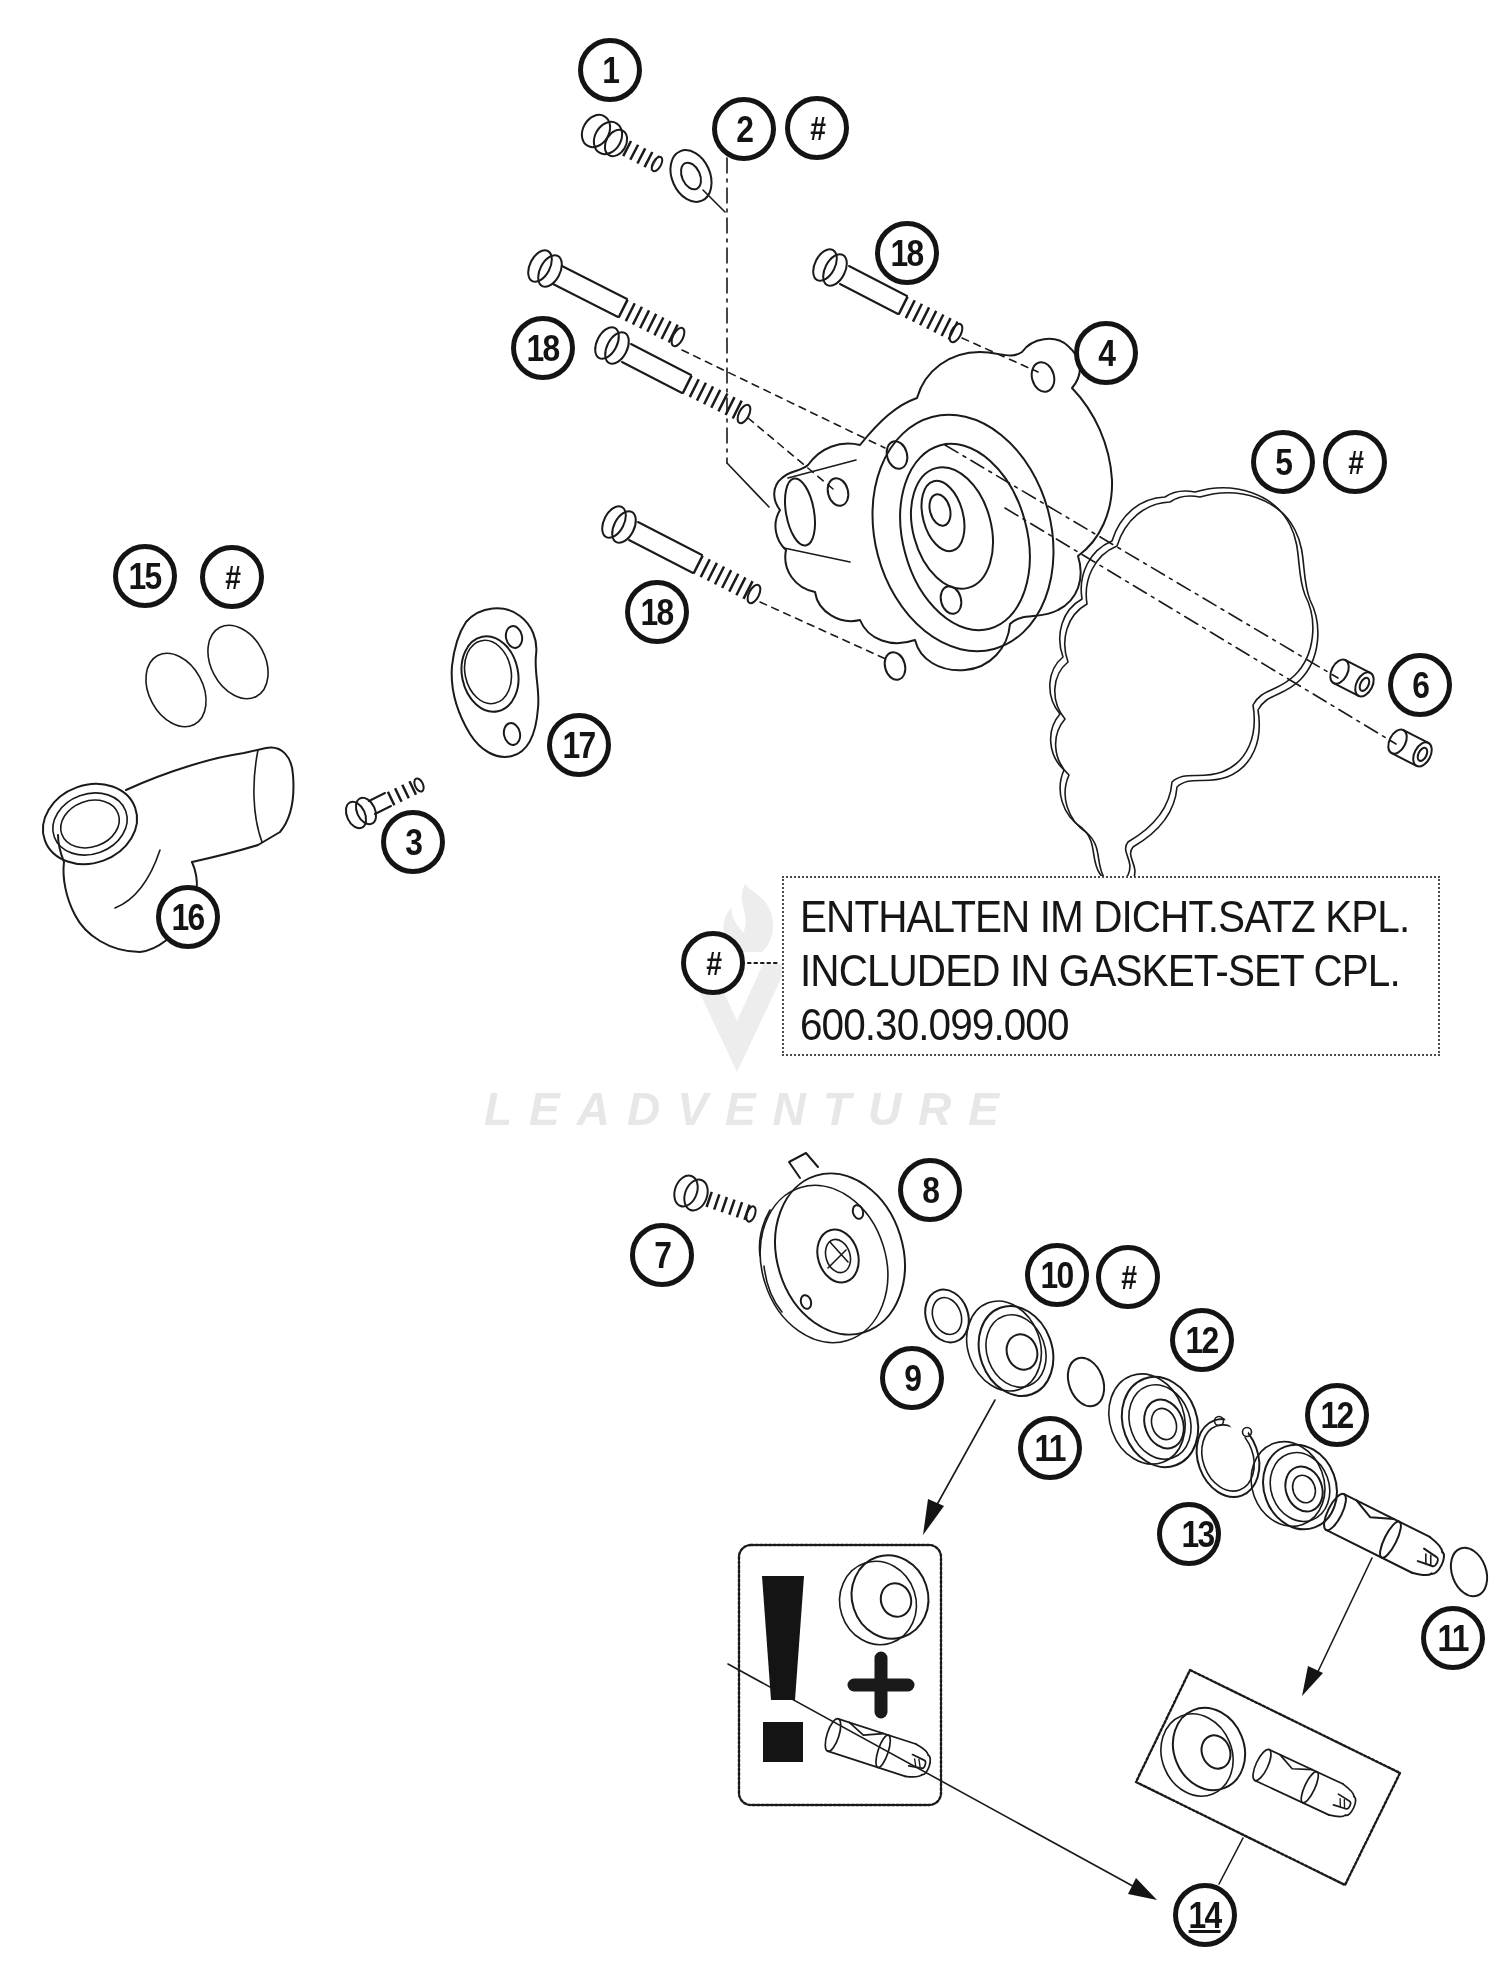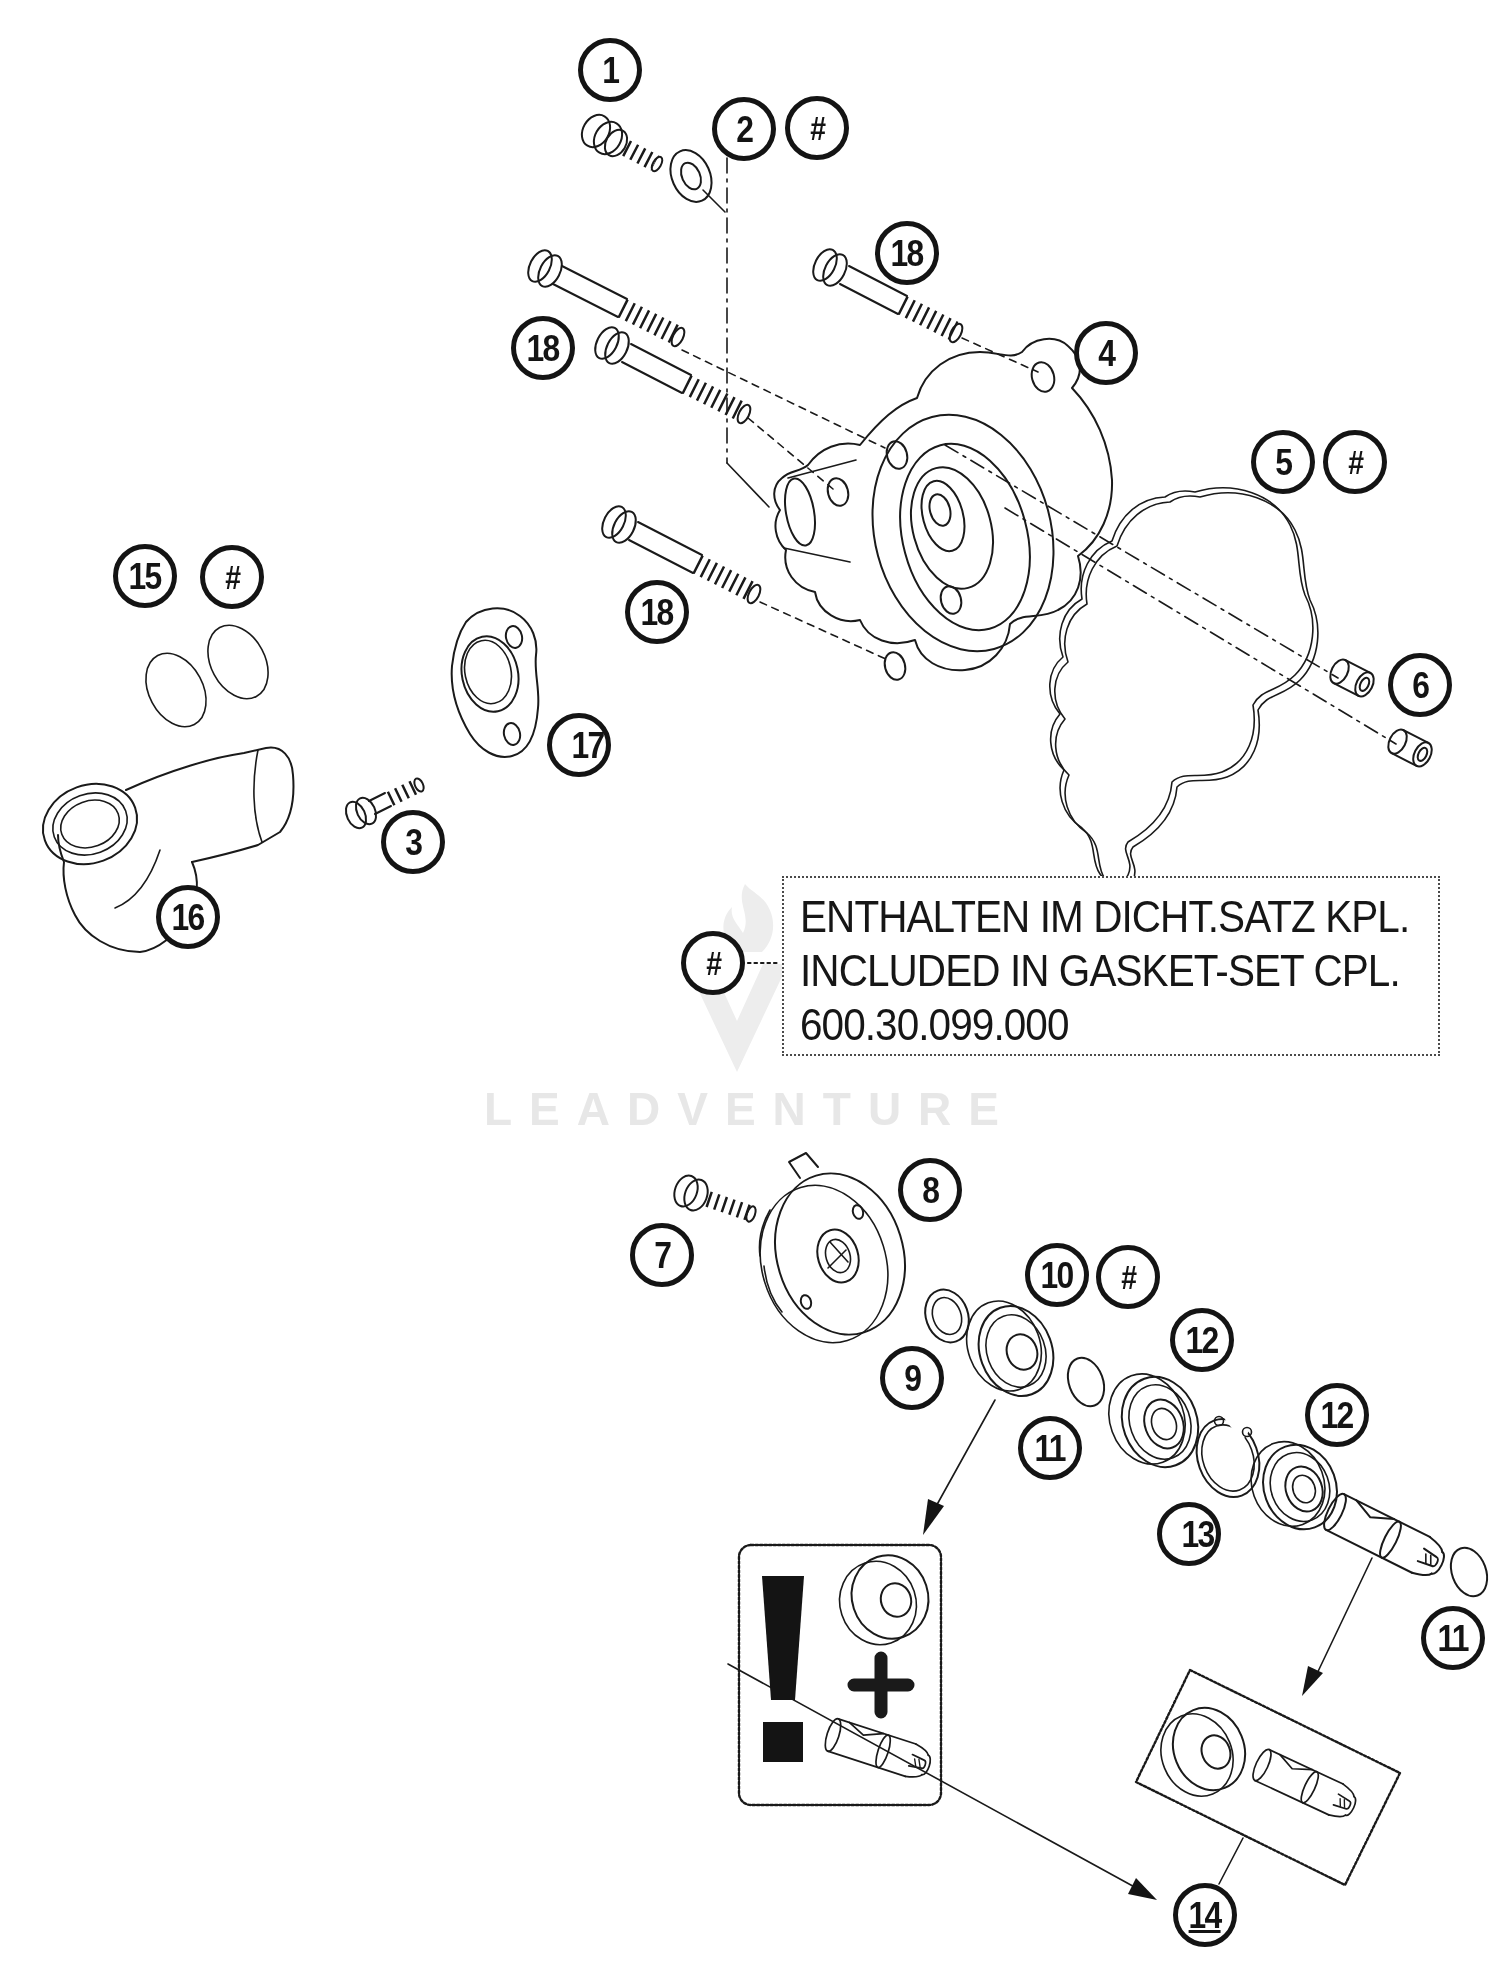--- a/index.html
+++ b/index.html
@@ -31,21 +31,21 @@
   #gasket-note .ln{font-size:44px;line-height:54px;color:#161616;white-space:nowrap;
     transform:scaleX(.92);transform-origin:left center;letter-spacing:-1px;}
   #caution-box-outer{left:13px;top:1395px;width:714px;height:407px;border:2px dotted #333;}
   #caution-box-inner{position:absolute;left:4px;top:4px;right:4px;bottom:4px;
     border:2px dotted #333;box-sizing:border-box;text-align:center;padding-top:18px;}
   #caution-box-inner .ln{font-size:43px;line-height:53px;color:#161616;white-space:nowrap;
     transform:scaleX(.95);transform-origin:center;}
   #caution-box-inner .spacer{height:53px;}
 
   #watermark-text{position:absolute;left:0;top:1082px;width:1500px;text-align:center;
-    font-weight:bold;font-size:46px;letter-spacing:17px;z-index:5;}
+    font-weight:bold;font-size:46px;letter-spacing:17px;z-index:5;font-style:italic;}
   #footer-credit{position:absolute;left:0;top:1928px;width:1500px;text-align:center;z-index:20;}
   #footer-credit .ln{display:inline-block;font-size:27px;color:#111;
     transform:scaleX(.82);transform-origin:center;}
   #callout-layer{position:absolute;left:0;top:0;width:1500px;height:1980px;z-index:30;}
 </style>
 </head>
 <body>
 
 <div id="stage">
 
@@ -371,21 +371,21 @@
       </div>
       <div class="callout hash" style="left: 200px; top: 545px;">
         <span class="lbl">#</span>
       </div>
       <div class="callout" style="left: 625px; top: 580px;">
         <span class="lbl">18</span>
       </div>
       <div class="callout" style="left: 1388px; top: 653px;">
         <span class="lbl">6</span>
       </div>
-      <div class="callout" style="left: 547px; top: 713px; justify-content: flex-end;">
+      <div class="callout" style="left: 547px; top: 713px;">
         <span class="lbl">17</span>
       </div>
       <div class="callout" style="left: 381px; top: 810px;">
         <span class="lbl">3</span>
       </div>
       <div class="callout" style="left: 156px; top: 885px;">
         <span class="lbl">16</span>
       </div>
       <div class="callout hash" style="left: 681px; top: 931px;">
         <span class="lbl">#</span>

